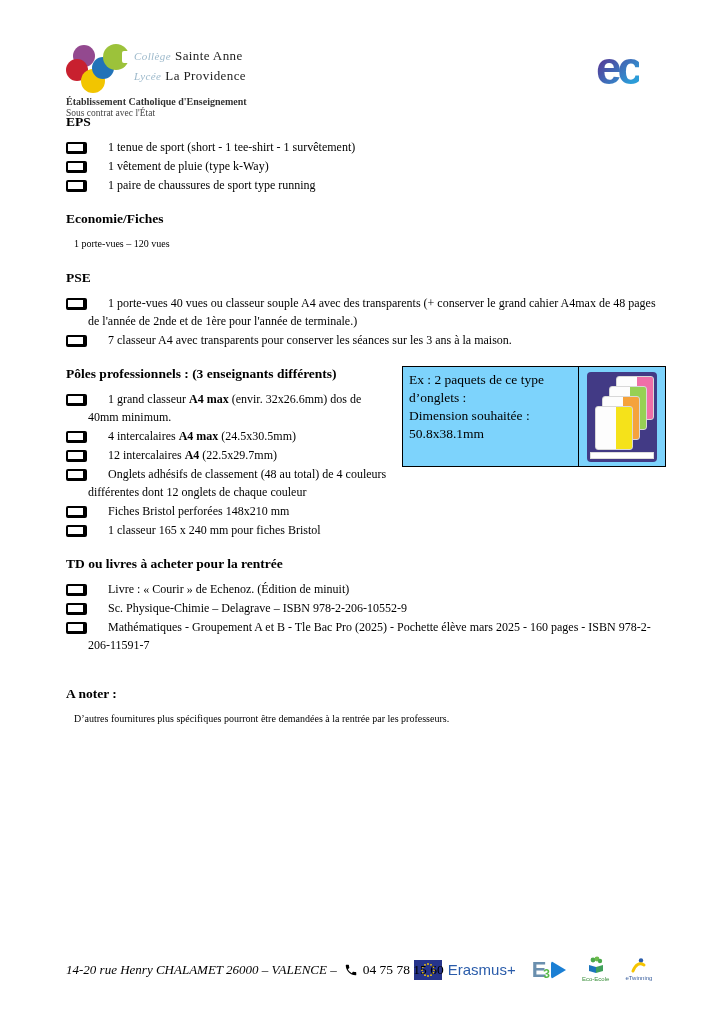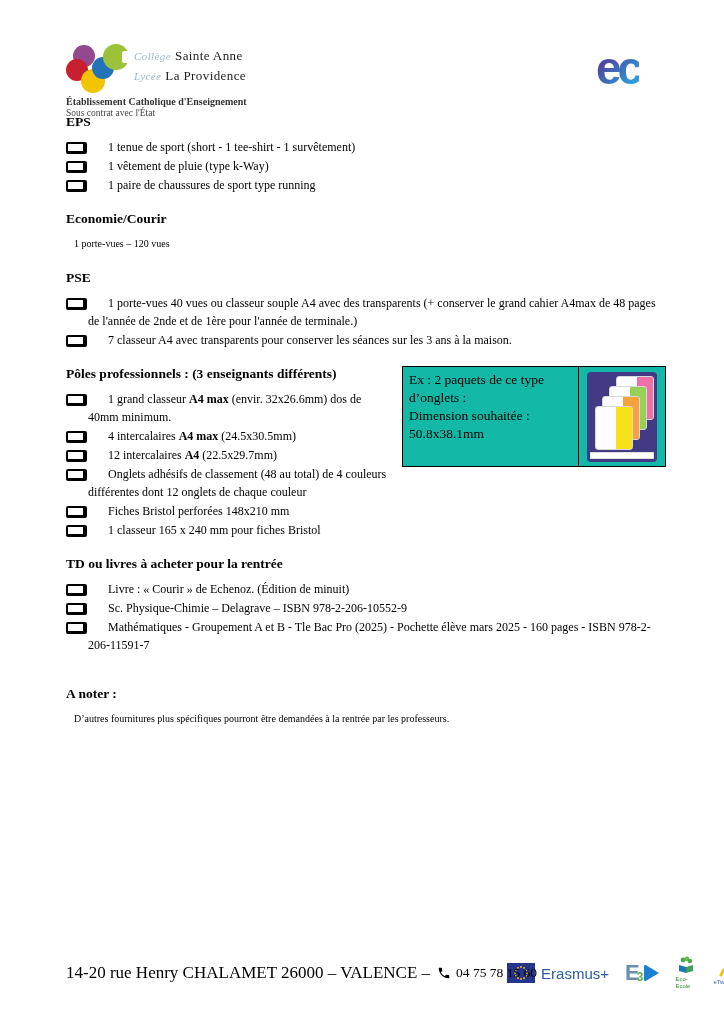--- a/index.html
+++ b/index.html
@@ -49,36 +49,36 @@
     border:2px solid #000; border-right-width:4px; border-bottom-width:3px; border-radius:2px;
     background:#fff;
   }
   .li-text { display:block; text-indent:20px; }
   .li-text span { text-indent:0; }
   .b { font-weight:bold;text-align:center; }
 
   
   #side-box {
     float:right; width:262px; margin:-24px 0 6px 12px;
-    border:1px solid #000; display:flex; background:#14b8a6;
+    border:1px solid #000; display:flex; background:#7dd3fc;
   }
   #side-box .box-text { width:166px; padding:4px 6px; font-size:13.5px; line-height:18px; }
   #side-box .box-img { width:88px; border-left:1px solid #000; display:flex; align-items:center; justify-content:center; height:99px; }
   .pkg { position:relative; width:70px; height:90px; background:var(--package_bg); border-radius:4px; }
   .tab { position:absolute; width:36px; height:42px; border-radius:3px; border:1px solid #d8d8d8; }
   .tab-pink   { top:4px;  right:3px;  z-index:1; background:linear-gradient(to right,#fdfdfd 55%, var(--tab_colors-0) 55%); }
   .tab-green  { top:14px; right:10px; z-index:2; background:linear-gradient(to right,#fdfdfd 55%, var(--tab_colors-1) 55%); }
   .tab-orange { top:24px; right:17px; z-index:3; background:linear-gradient(to right,#fdfdfd 55%, var(--tab_colors-2) 55%); }
   .tab-yellow { top:34px; right:24px; z-index:4; background:linear-gradient(to right,#fdfdfd 55%, var(--tab_colors-3) 55%); }
   .pkg-strip { position:absolute; left:3px; right:3px; bottom:3px; height:7px; background:#fff; border-radius:1px; z-index:5;
                box-shadow: inset 0 0 0 1px #ddd; }
 
   
   #footer { position:absolute; left:66px; top:956px; width:600px; display:flex; align-items:center; }
-  .footer-text { font-size:17px; white-space:nowrap; }
+  .footer-text { font-size:13px; white-space:nowrap;font-style:italic; }
   .phone-icon { margin:0 5px 0 7px; position:relative; top:2px; }
   .phone-num { position:relative; z-index:2; font-size:13.5px; white-space:nowrap; }
   .eu-flag { position:relative; z-index:1; display:inline-block; width:28px; height:20px; margin-left:-30px; vertical-align:-4px;
              background:var(--eu_flag_blue); }
   .erasmus { font-family:"Liberation Sans", sans-serif; font-size:15px; color:var(--erasmus_blue); margin-left:6px; white-space:nowrap; }
   .mini-logo { margin-left:16px; display:inline-flex; flex-direction:column; align-items:center; }
   .e3d-wrap { display:flex; align-items:center; font-family:"Liberation Sans", sans-serif; font-weight:bold; }
   .e3d-e { font-size:22px; color:#6a8fae; line-height:22px; }
   .e3d-3 { font-size:12px; color:#58b947; margin:8px 0 0 -3px; }
   .e3d-d { width:0; height:0; margin-left:1px; border-top:9px solid transparent; border-bottom:9px solid transparent;
@@ -125,21 +125,21 @@
             <span class="cb"></span>
             <span class="li-text"><span>1 vêtement de pluie (type k-Way)</span></span>
           </li>
           <li>
             <span class="cb"></span>
             <span class="li-text"><span>1 paire de chaussures de sport type running</span></span>
           </li>
         </ul>
       </section>
       <section class="doc-section" id="sec-eco">
-        <h3>Economie/Courir</h3>
+        <h3>Economie/Fiches</h3>
         <p class="sec-para">1 porte-vues – 120 vues</p>
       </section>
       <section class="doc-section" id="sec-pse">
         <h3>PSE</h3>
         <ul class="checklist">
           <li>
             <span class="cb"></span>
             <span class="li-text"><span>1 porte-vues 40 vues ou classeur souple A4 avec des transparents (+ conserver le grand cahier A4max de 48 pages de l'année de 2nde et de 1ère pour l'année de terminale.)</span></span>
           </li>
           <li>

